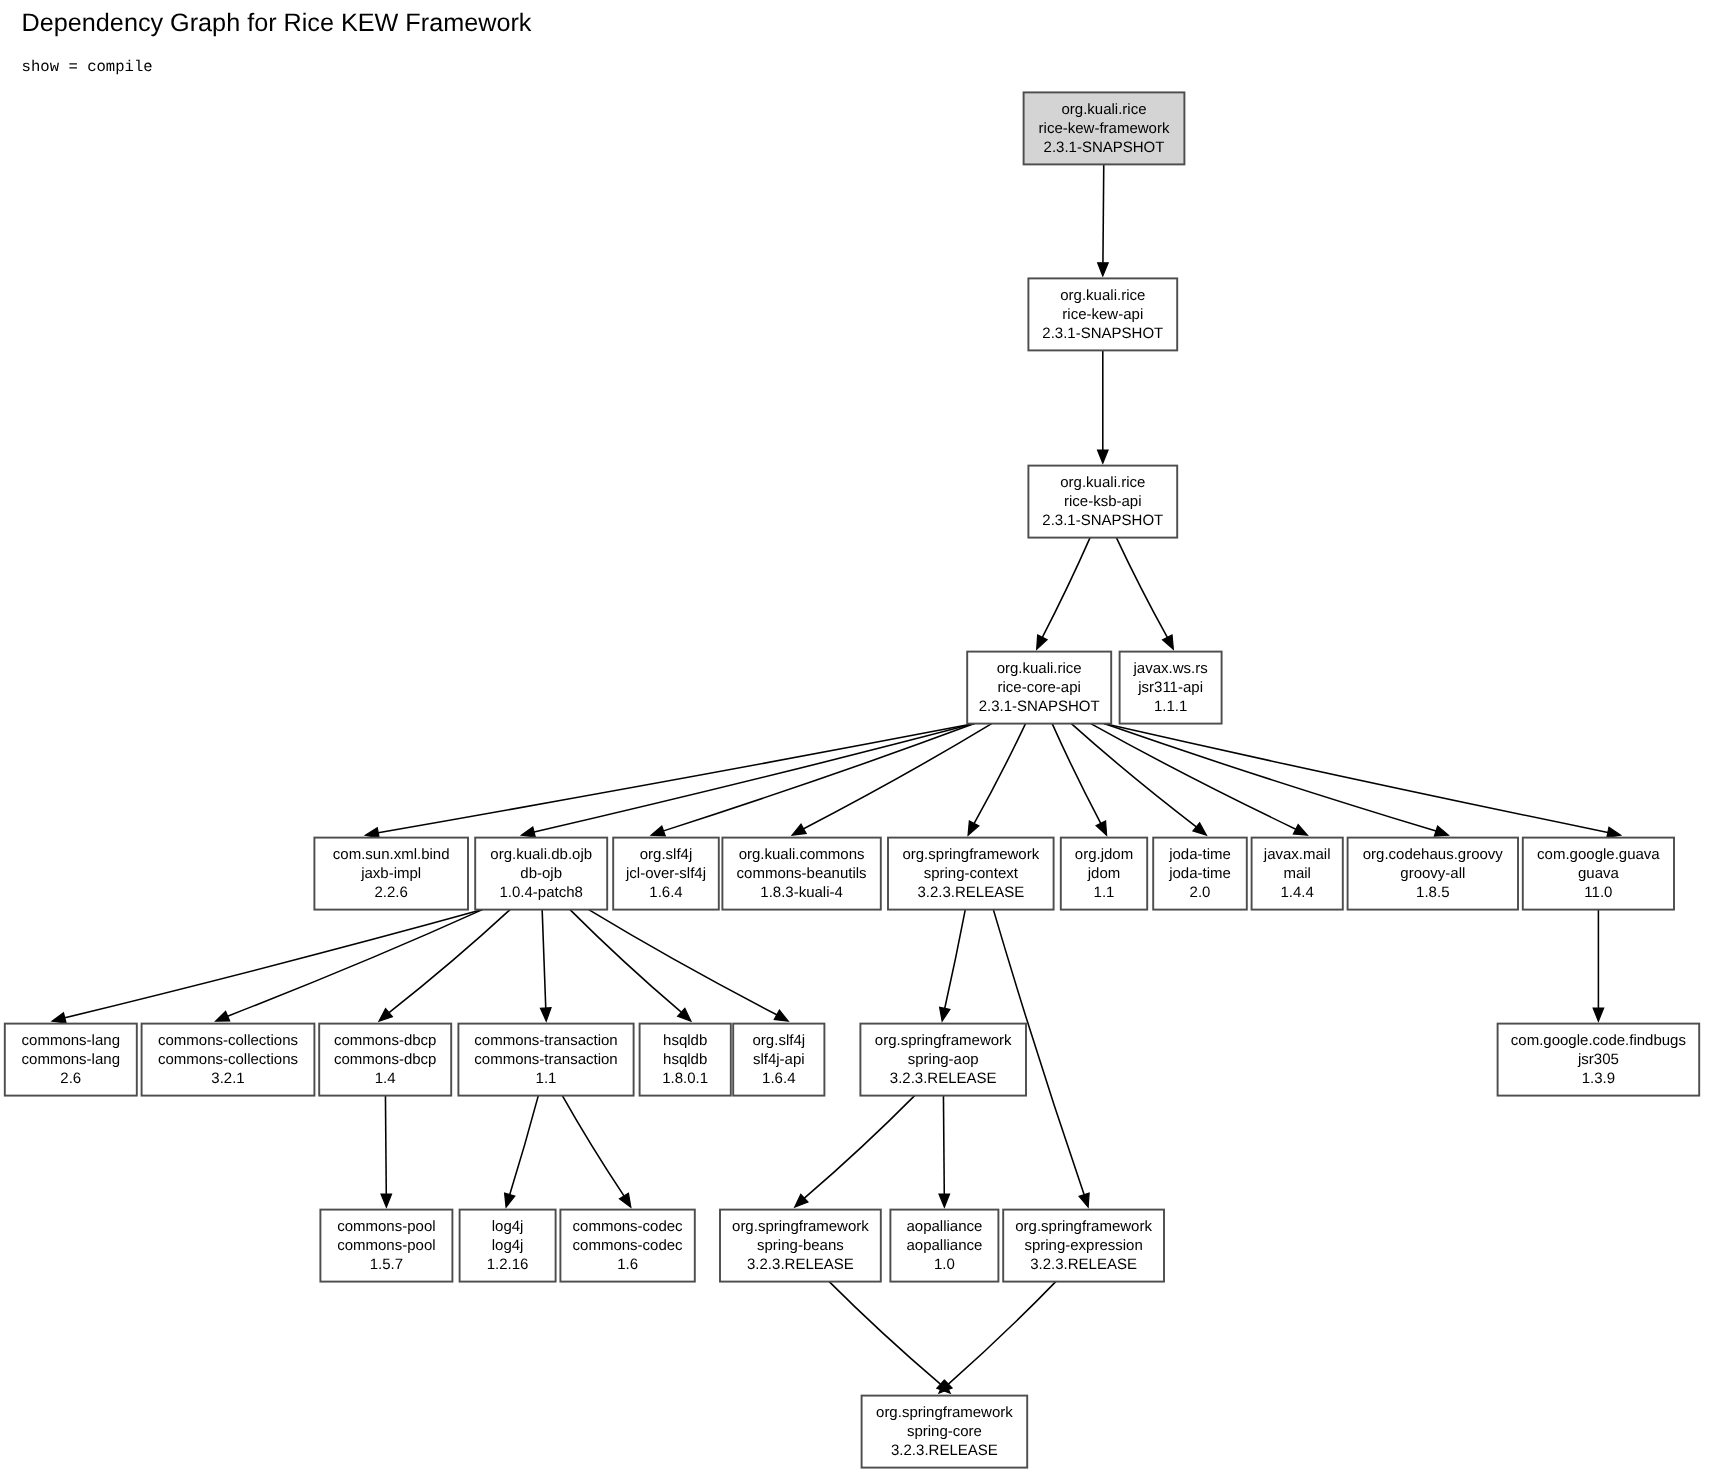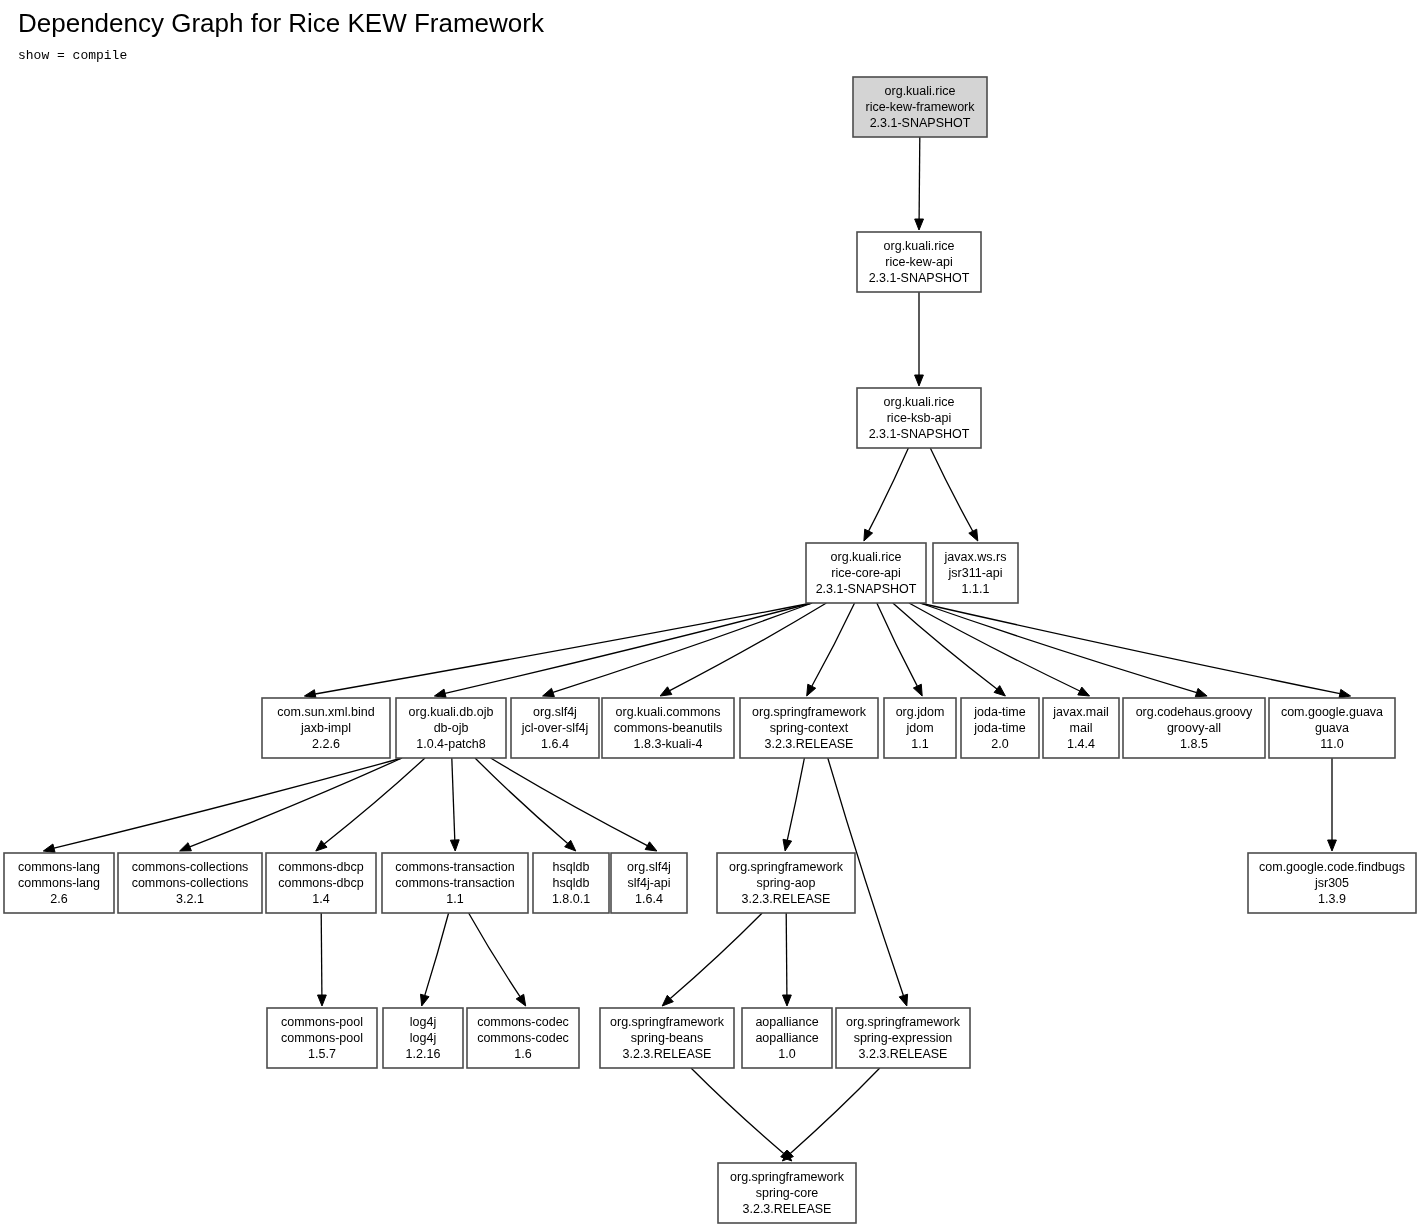--- a/index.html
+++ b/index.html
@@ -11,21 +11,21 @@
     width: 1425px;
     height: 1228px;
     font-family: "Liberation Sans", sans-serif;
     overflow: hidden;
     position: relative;
   }
   #page-title {
     position: absolute;
     left: 18px;
     top: 8px;
-    font-size: 26px;
+    font-size: 21px;
     color: #000000;
     font-family: "Liberation Sans", sans-serif;
     white-space: nowrap;
   }
   #page-subtitle {
     position: absolute;
     left: 18px;
     top: 48px;
     font-size: 13px;
     color: #000000;

